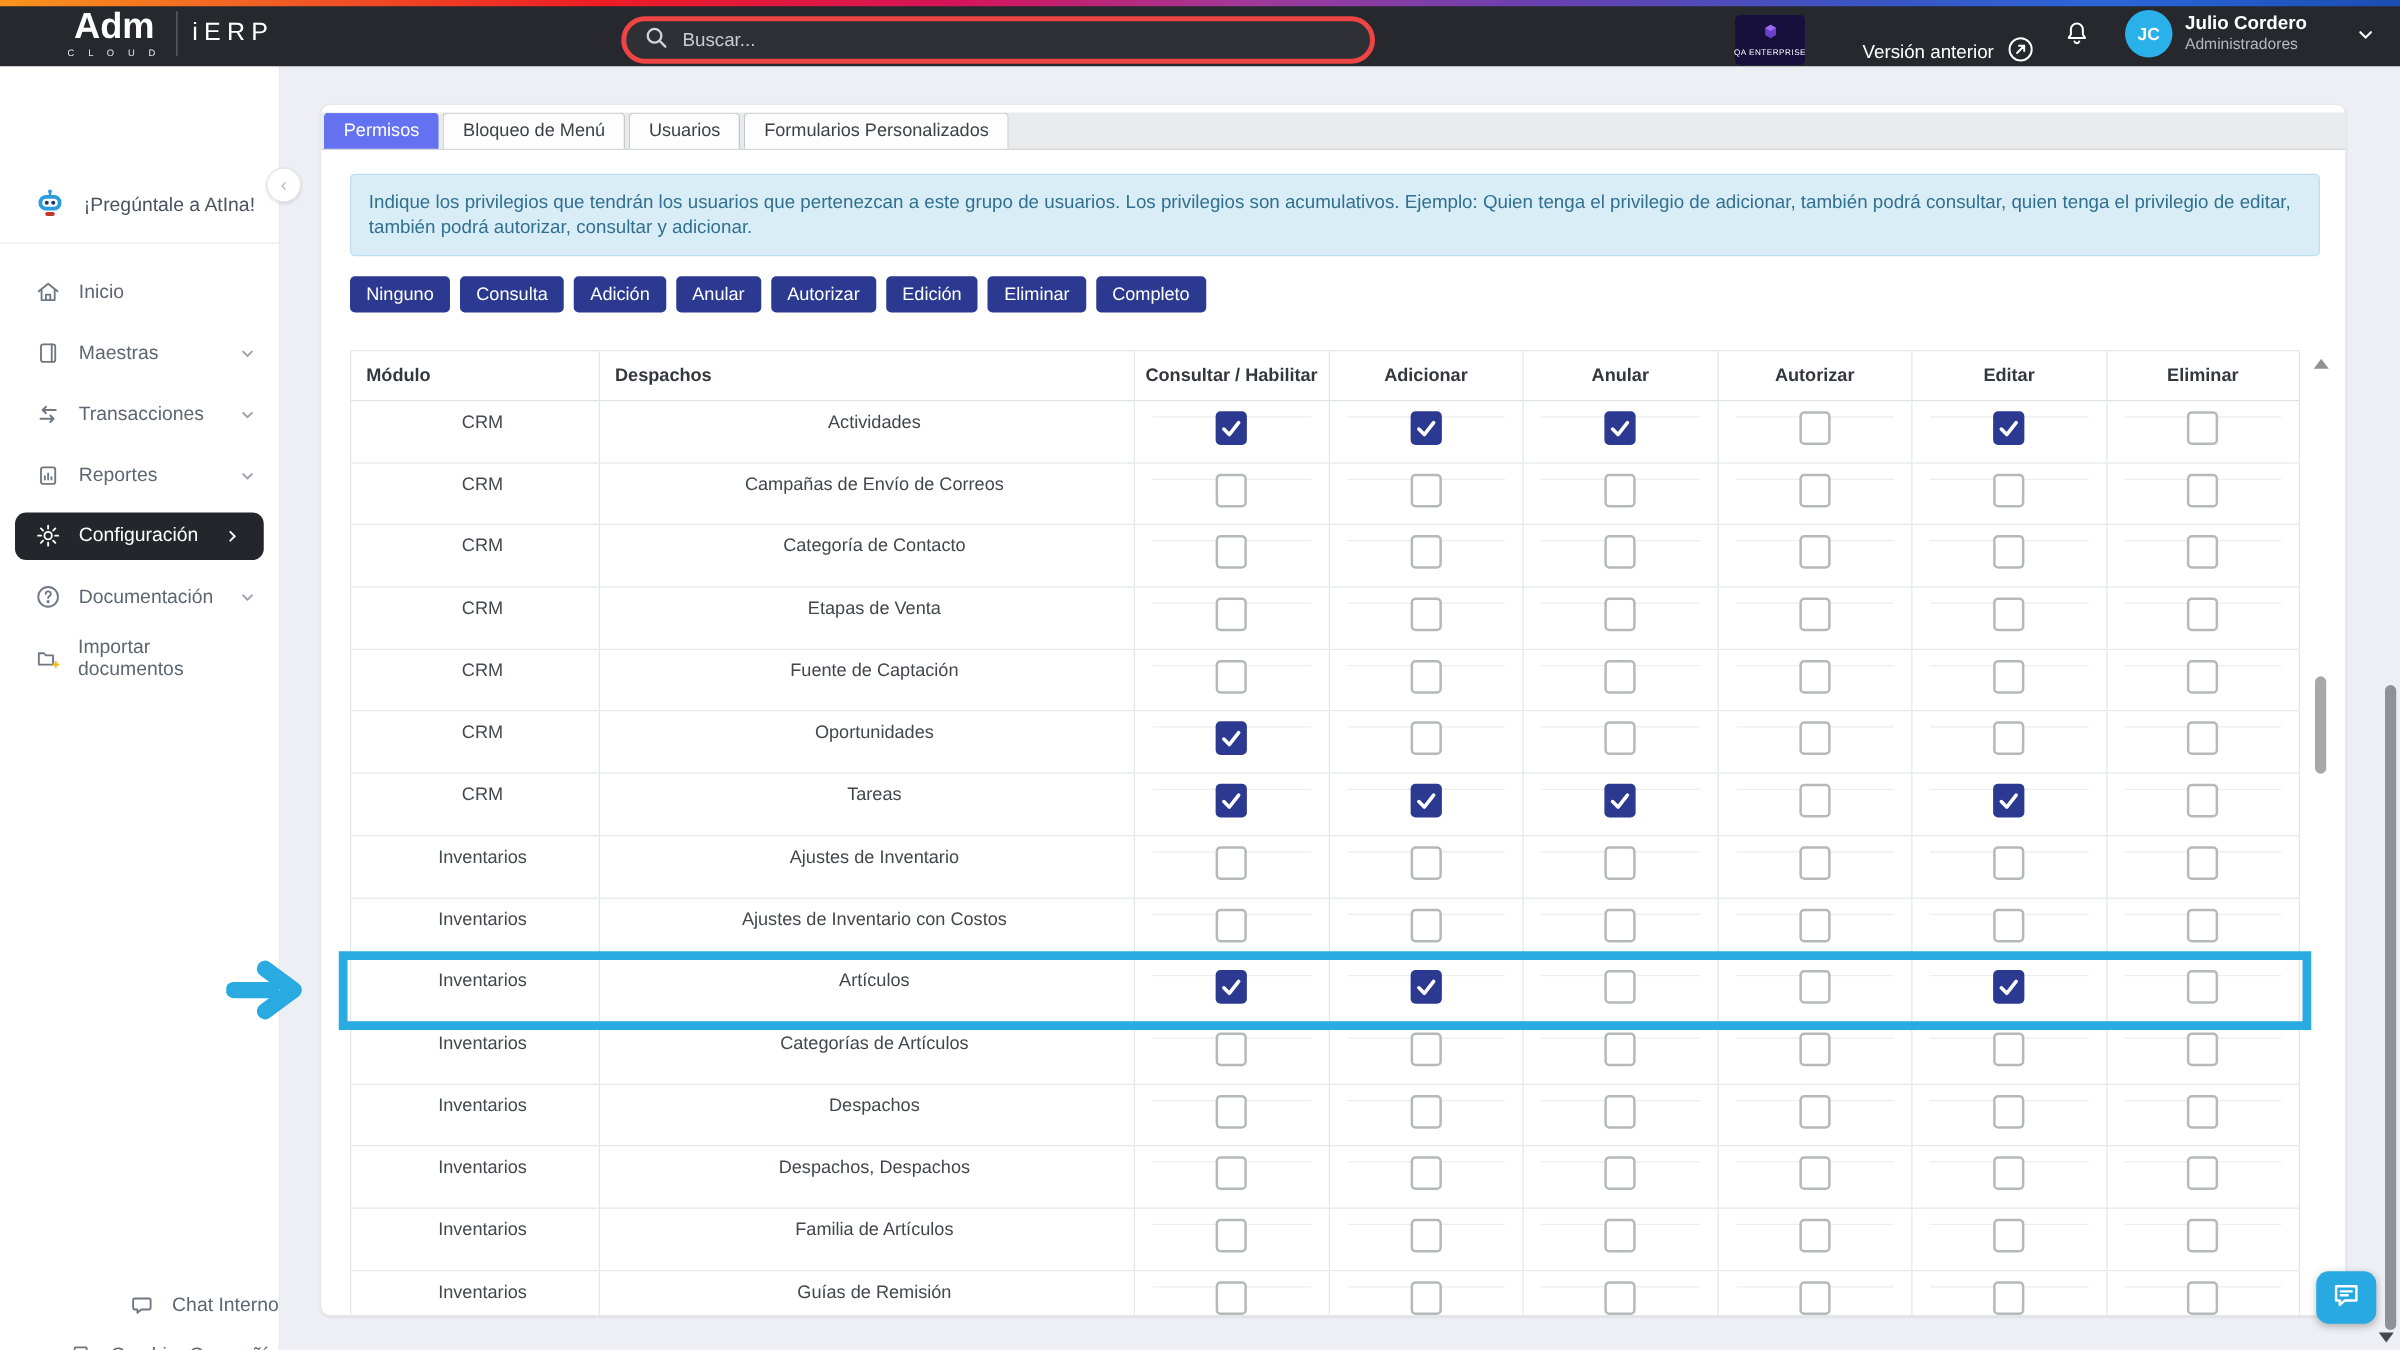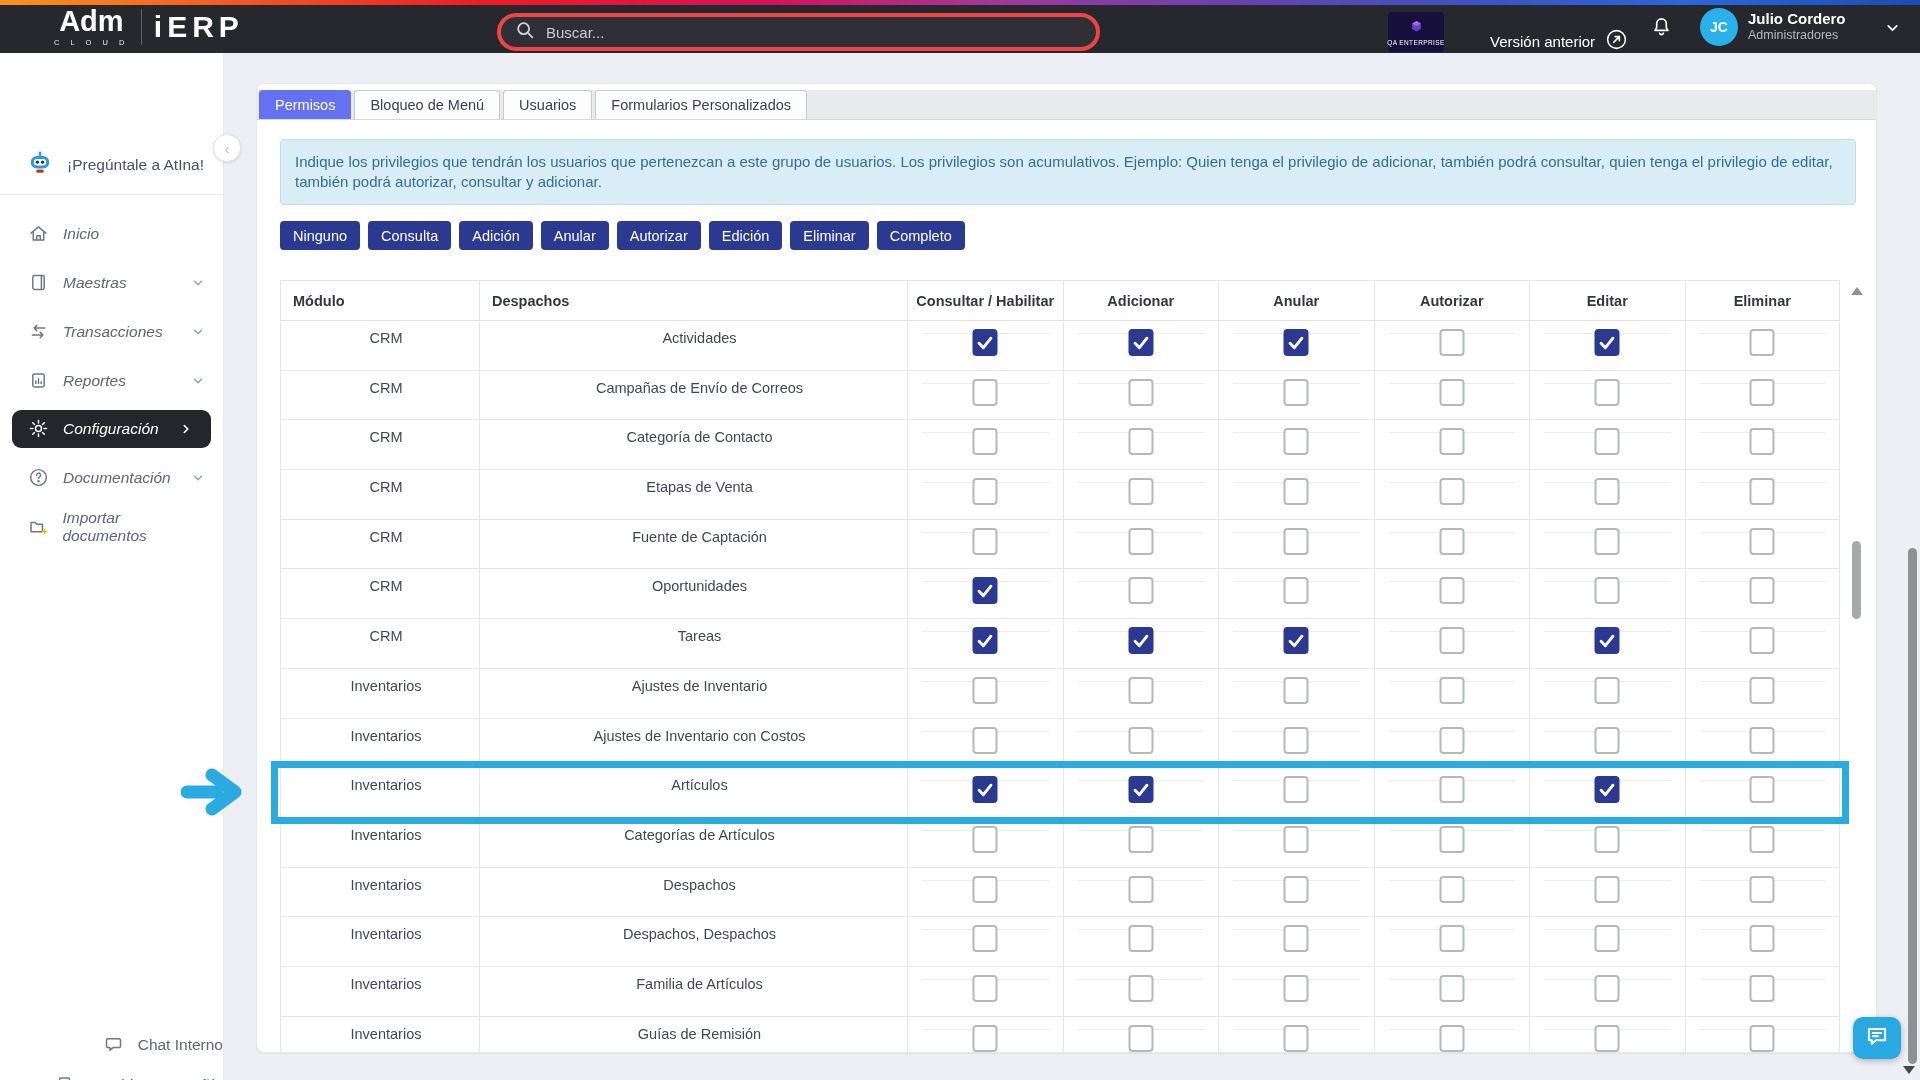--- a/index.html
+++ b/index.html
@@ -8,21 +8,21 @@
        -webkit-font-smoothing:antialiased;}
   
   .stripe{position:absolute;top:0;left:0;right:0;height:5px;z-index:12;
     background:linear-gradient(90deg,#f7941d 0%,#f15a24 12%,#ed1c24 25%,#d4145a 40%,#a0399a 52%,#6a41b0 64%,#3a55c4 78%,#2b66d9 88%,#1b4db3 100%);}
   .topbar{position:absolute;top:0;left:0;right:0;height:53px;background:var(--header-bg,#26282E);z-index:10;}
   .logo{position:absolute;left:54px;top:7px;display:flex;align-items:center;gap:12px;color:#fff;}
   .logo-adm{display:flex;flex-direction:column;align-items:center;line-height:1;}
   .logo-adm .adm{font-size:29px;font-weight:800;}
   .logo-adm .cloud{font-size:7.5px;letter-spacing:4.5px;margin-top:3px;color:#e9e9e9;}
   .logo-sep{width:1px;height:36px;background:#61646c;}
-  .logo-ierp{font-size:30px;font-weight:700;letter-spacing:5px;}
+  .logo-ierp{font-size:20px;font-weight:400;letter-spacing:5px;}
   .search{position:absolute;left:497px;top:13px;width:603px;height:38px;box-sizing:border-box;
     border:4px solid #ef4444;border-radius:19px;background:rgba(255,255,255,0.04);
     display:flex;align-items:center;gap:9px;padding:0 14px;}
   .search svg{flex:none;}
   .search input{flex:1;background:transparent;border:none;outline:none;color:#e8e8e8;font-size:15px;}
   .search input::placeholder{color:#c9ccd1;}
   .qa{position:absolute;left:1388px;top:12px;width:56px;height:40px;background:#18103C;border-radius:4px;
     display:flex;flex-direction:column;align-items:center;justify-content:center;gap:1px;}
   .qa-text{color:#fff;font-size:6.5px;letter-spacing:.4px;white-space:nowrap;}
   .version{position:absolute;left:1490px;top:30px;display:flex;align-items:center;gap:11px;color:#fff;
@@ -33,21 +33,21 @@
     display:flex;align-items:center;justify-content:center;}
   .uinfo{position:absolute;left:1748px;top:10px;cursor:pointer;}
   .uname{color:#fff;font-size:15px;font-weight:700;line-height:18px;}
   .urole{color:#b3b8bf;font-size:12.5px;line-height:15px;}
   .uchev{position:absolute;left:1884px;top:19px;color:#fff;cursor:pointer;}
   
   .sidebar{position:absolute;top:53px;left:0;width:223px;bottom:0;background:#fff;border-right:1px solid #e8eaed;z-index:5;}
   .atina{position:absolute;top:94px;left:0;right:0;height:36px;display:flex;align-items:center;gap:14px;
     padding-left:27px;font-size:15.5px;color:#4b535f;cursor:pointer;}
   .sdiv{position:absolute;top:141px;left:0;right:0;height:1px;background:#ececee;}
-  .snav{position:absolute;top:156px;left:0;right:0;font-style:italic;}
+  .snav{position:absolute;top:156px;left:0;right:0;}
   .sitem{height:49px;display:flex;align-items:center;padding:0 18px 0 28px;color:#5d6672;font-size:15.5px;cursor:pointer;}
   .sitem .sicon{width:22px;height:22px;margin-right:13px;color:#6e7782;display:inline-flex;}
   .sitem .schev{margin-left:auto;color:#9aa1a9;display:inline-flex;}
   .sitem.active{background:var(--sidebar-active-bg,#25262C);border-radius:9px;margin:5px 12px;height:38px;
     padding-left:16px;color:#fff;}
   .sitem.active .sicon,.sitem.active .schev{color:#fff;}
   .sfooter{position:absolute;top:972px;left:0;right:0;}
   .sfoot-item{height:40px;display:flex;align-items:center;gap:13px;padding-left:28px;color:#5d6672;
     font-size:15.5px;cursor:pointer;justify-content:flex-end;}
   .sfoot-item .sicon{width:22px;height:22px;color:#6e7782;display:inline-flex;}

